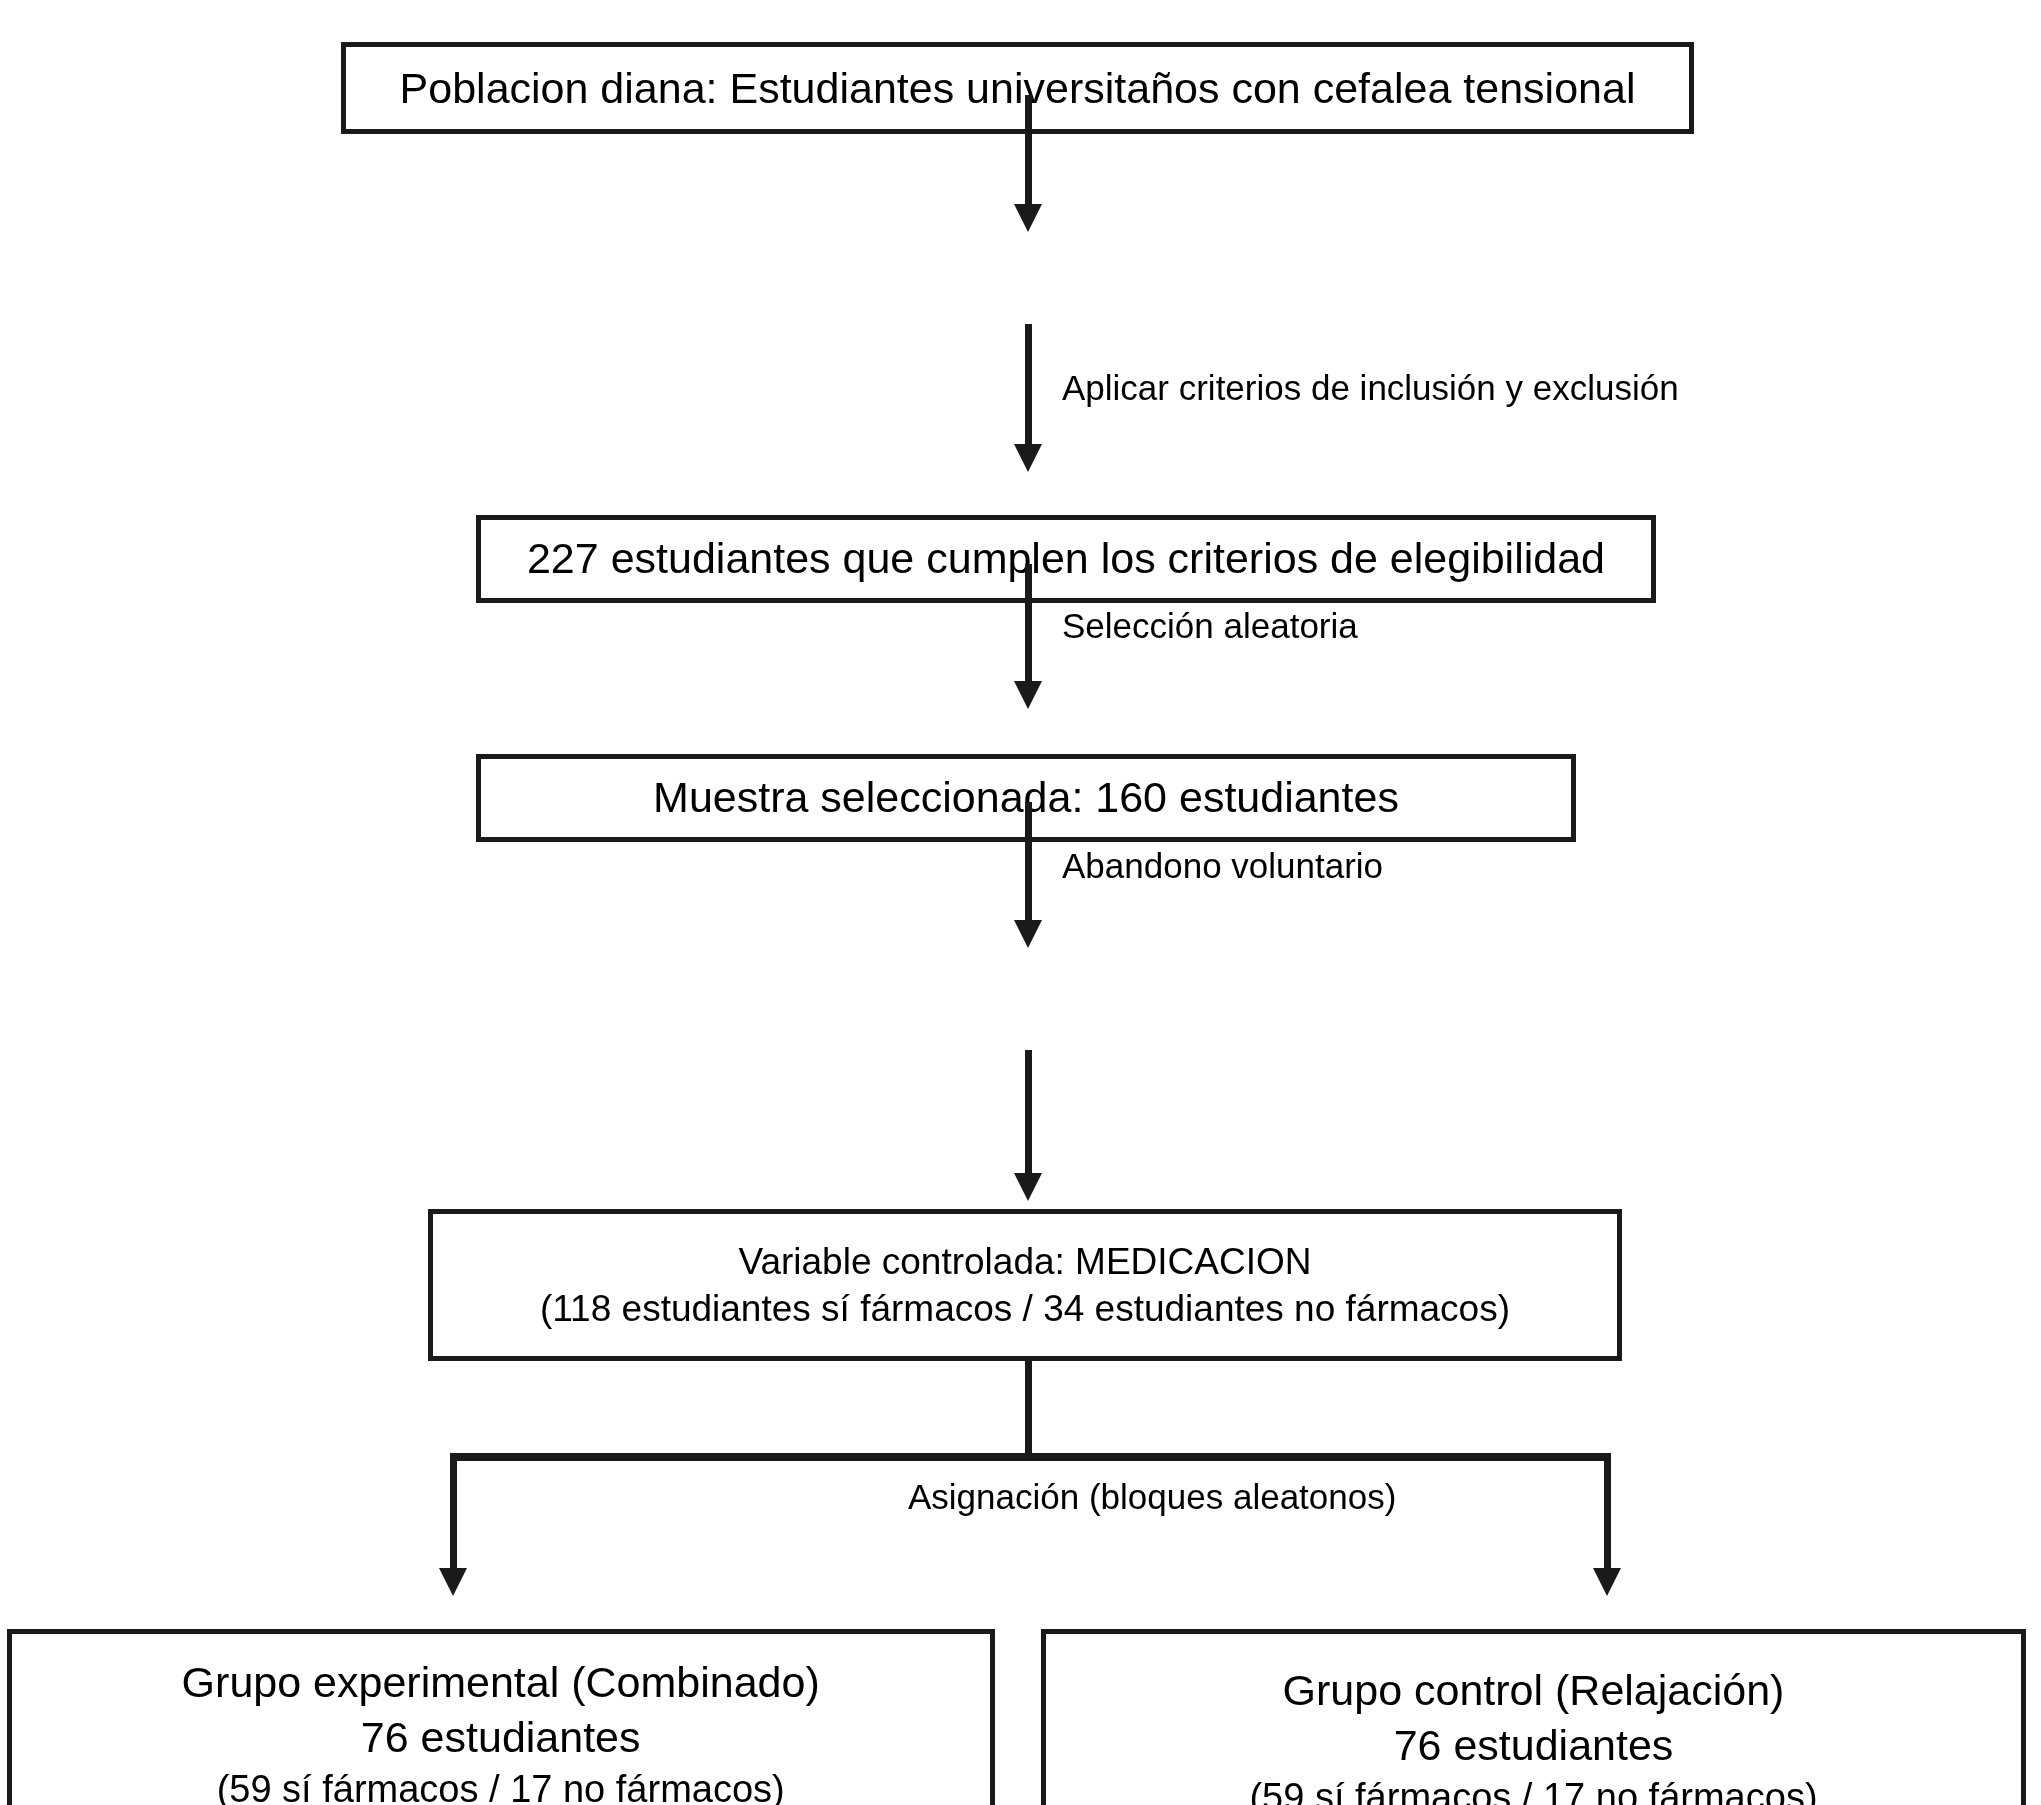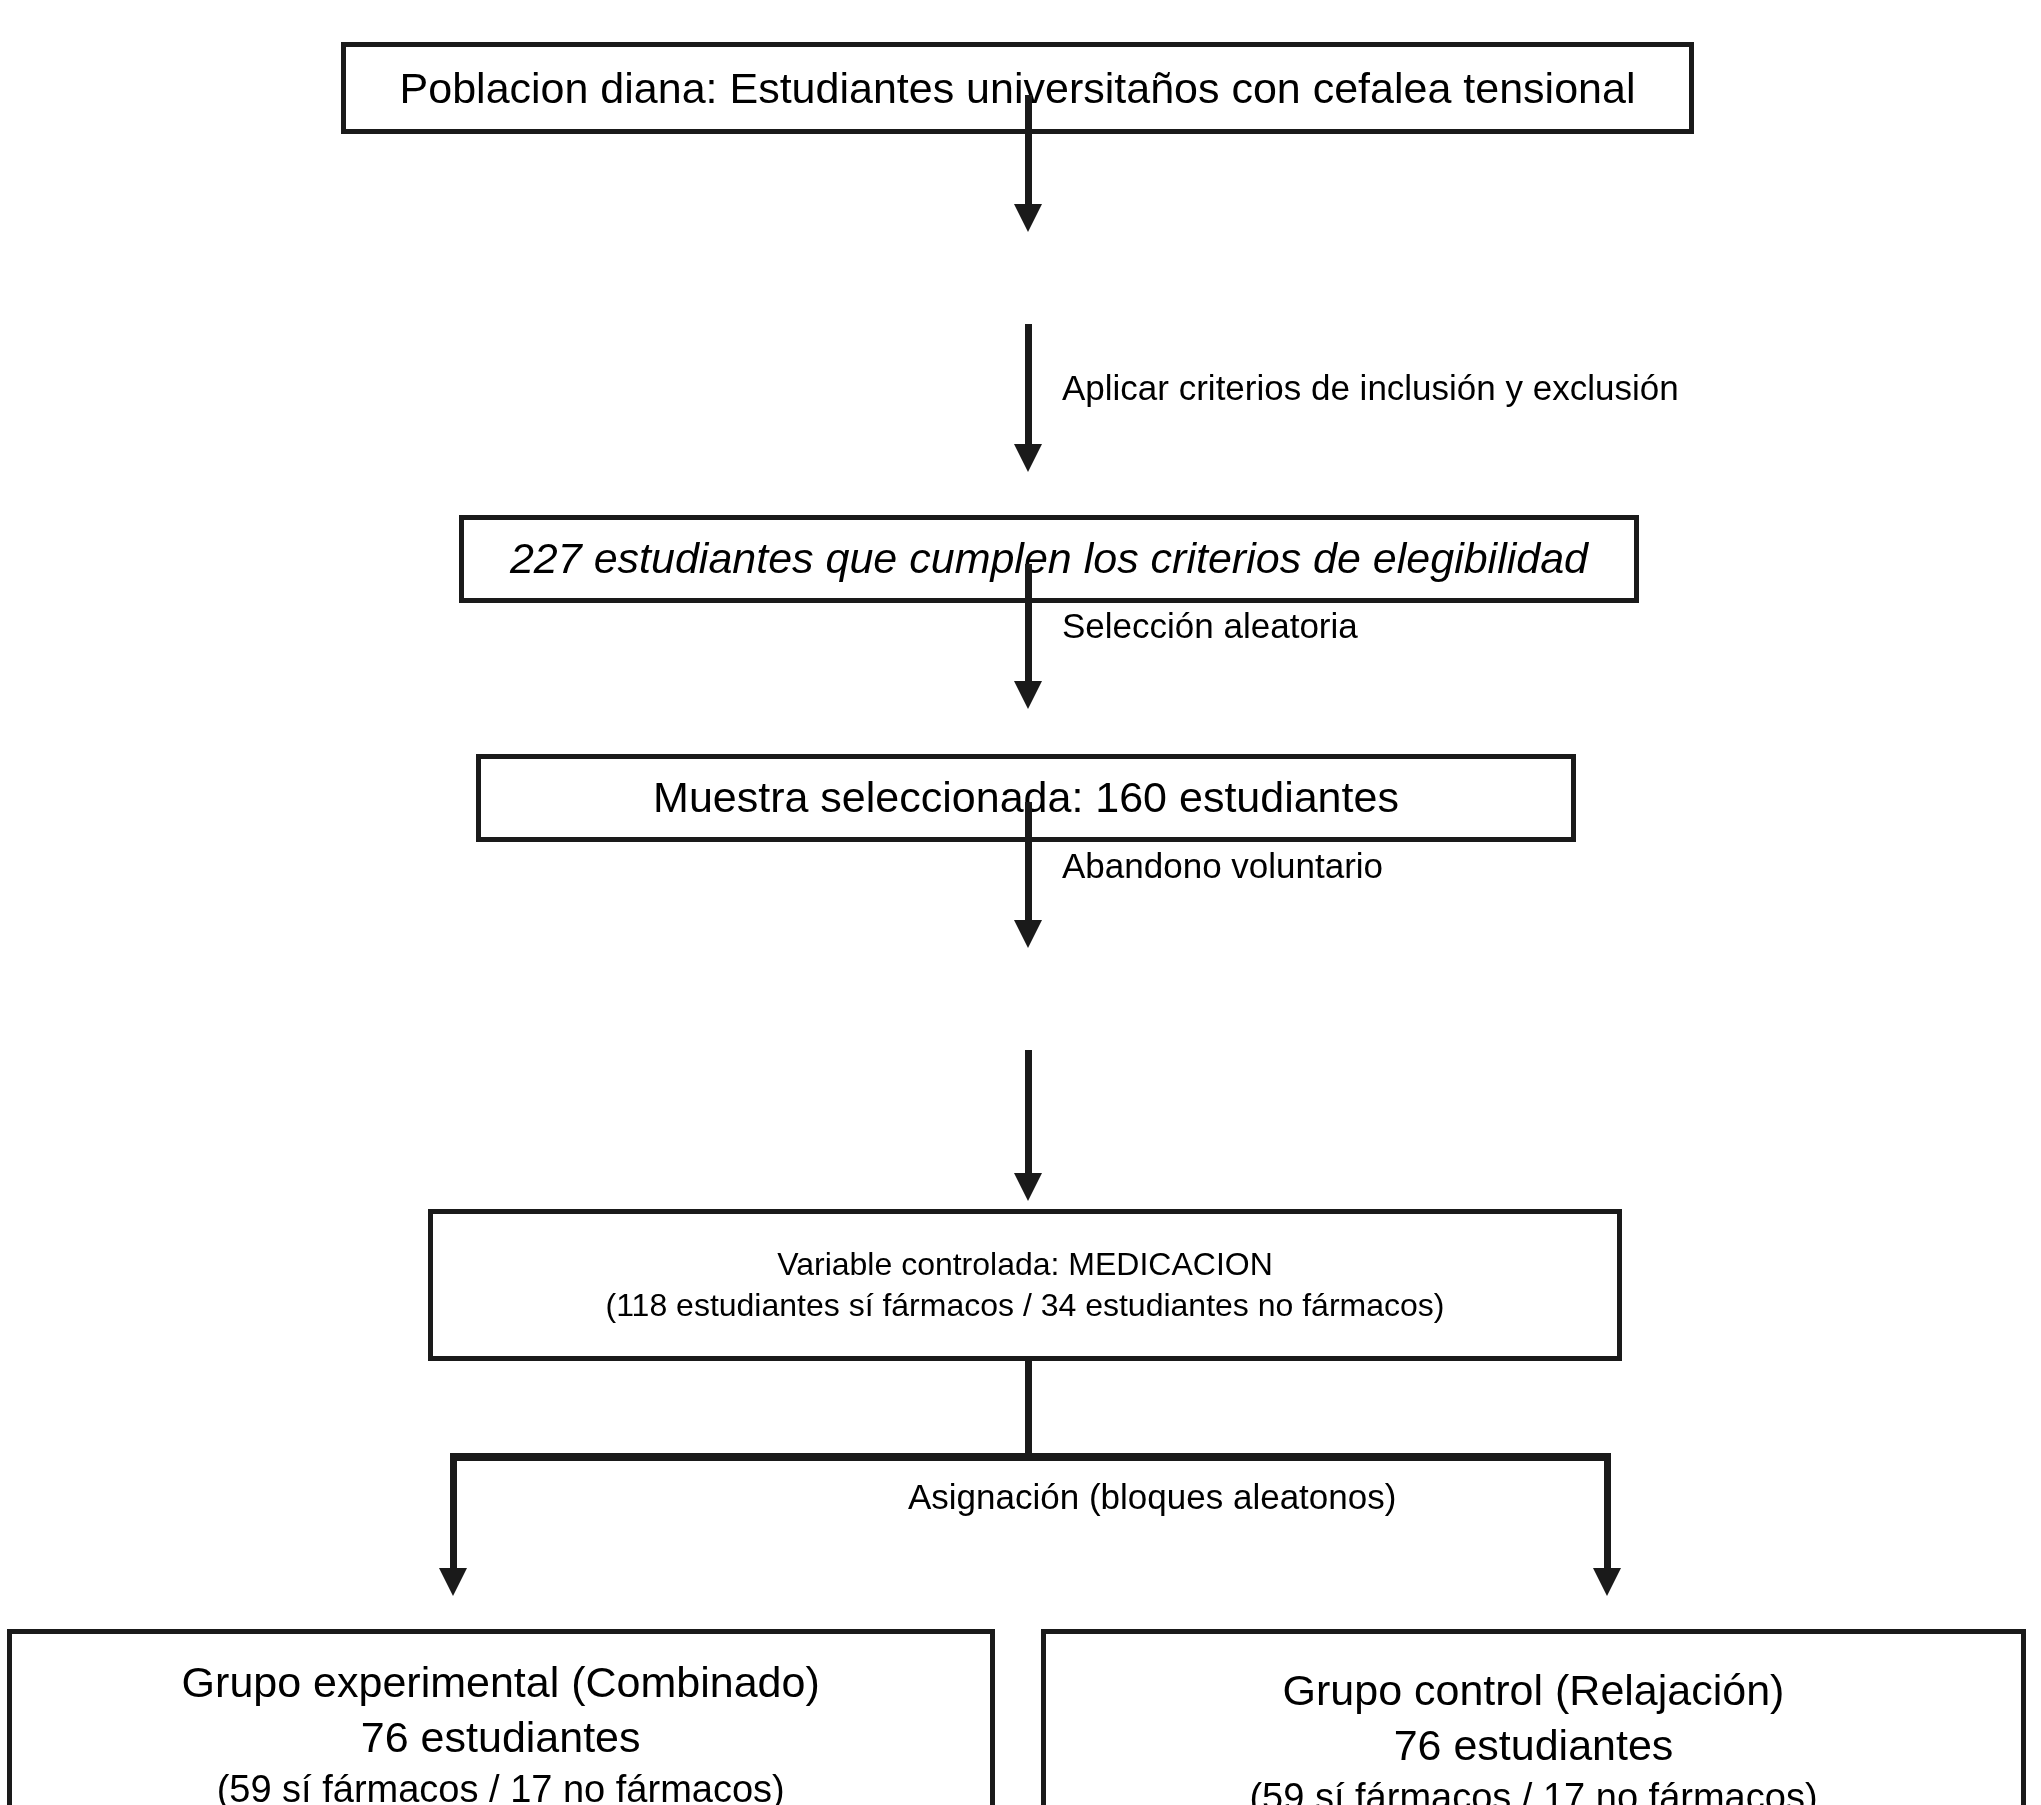--- a/index.html
+++ b/index.html
@@ -32,21 +32,21 @@
     text-align: center;
     line-height: 1.28;
     color: #000000;
     padding: 3.3px 11.7px;
   }
   .node .line {
     display: block;
     white-space: nowrap;
   }
   .fs-46 { font-size: 38px; }
-  .fs-48 { font-size: 32px; }
+  .fs-48 { font-size: 37px; }
   .fs-52 { font-size: 43px; margin-top: 39px; }
   .fs-56 { font-size: 47px; }
 
   
   .vline {
     position: absolute;
     background: #1a1a1a;
     width: 6.7px;
   }
   .hline {
@@ -84,21 +84,21 @@
   <div class="vline" style="left:1025px; top:95px; height:121px;"></div>
   <div class="arrowhead" style="left:1014px; top:204px;"></div>
 
 
   <div class="vline" style="left:1025px; top:324px; height:129px;"></div>
   <div class="arrowhead" style="left:1014px; top:444px;"></div>
   <div class="edge-label" style="left:1062px; top:365px;">
     <span class="line">Aplicar criterios de inclusión y exclusión</span>
   </div>
 
-  <div class="node fs-52" style="left:459px; top:476px; width:1180px; height:88px;font-style:italic;">
+  <div class="node fs-52" style="left:476px; top:476px; width:1180px; height:88px;">
     <span class="line">227 estudiantes que cumplen los criterios de elegibilidad</span>
   </div>
 
   <div class="vline" style="left:1025px; top:564px; height:127px;"></div>
   <div class="arrowhead" style="left:1014px; top:681px;"></div>
   <div class="edge-label" style="left:1062px; top:603px;">
     <span class="line">Selección aleatoria</span>
   </div>
 
   <div class="node fs-52" style="left:476px; top:715px; width:1100px; height:88px;">

